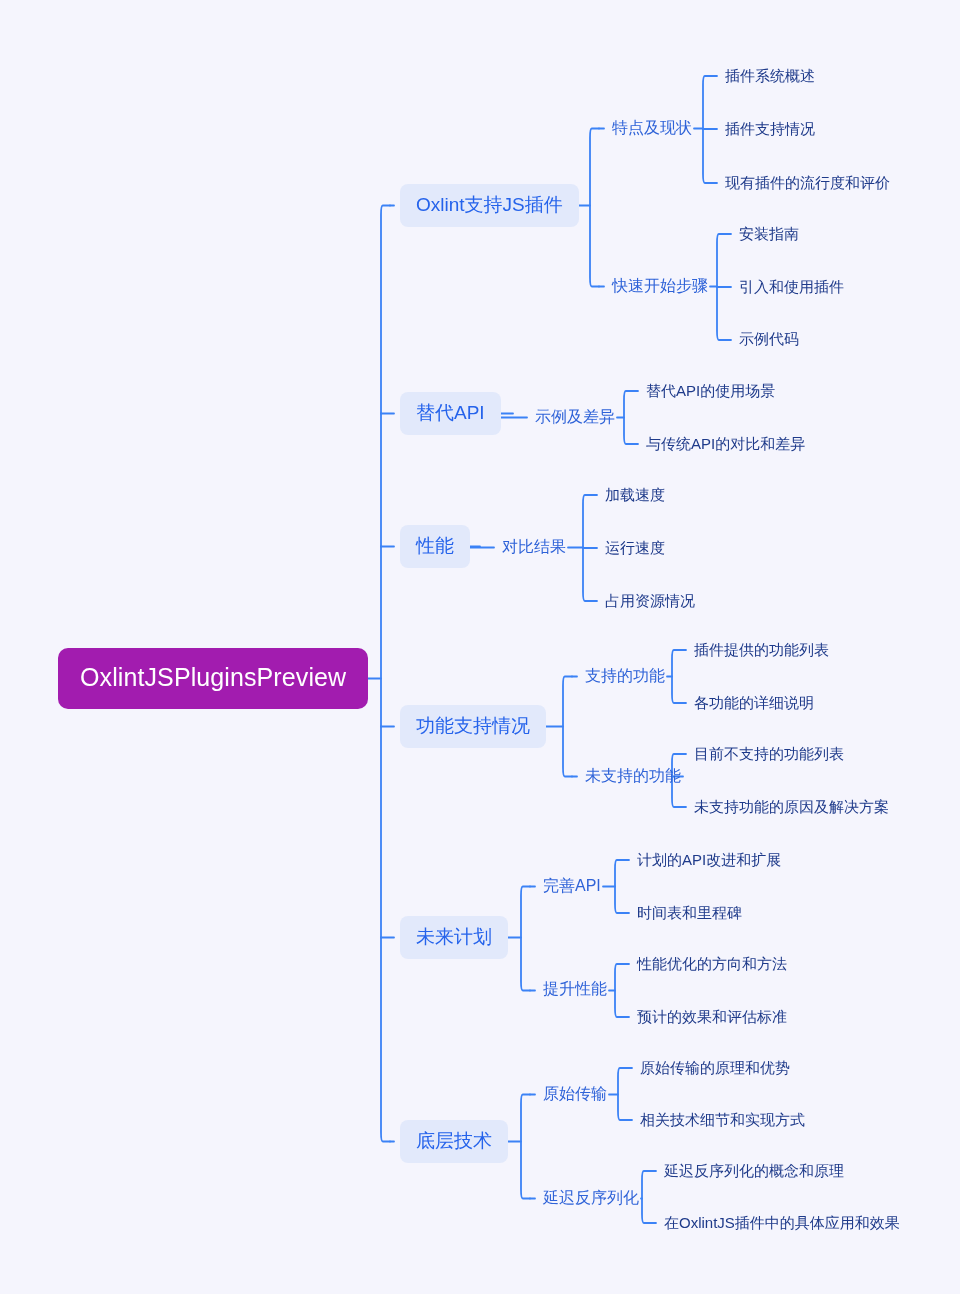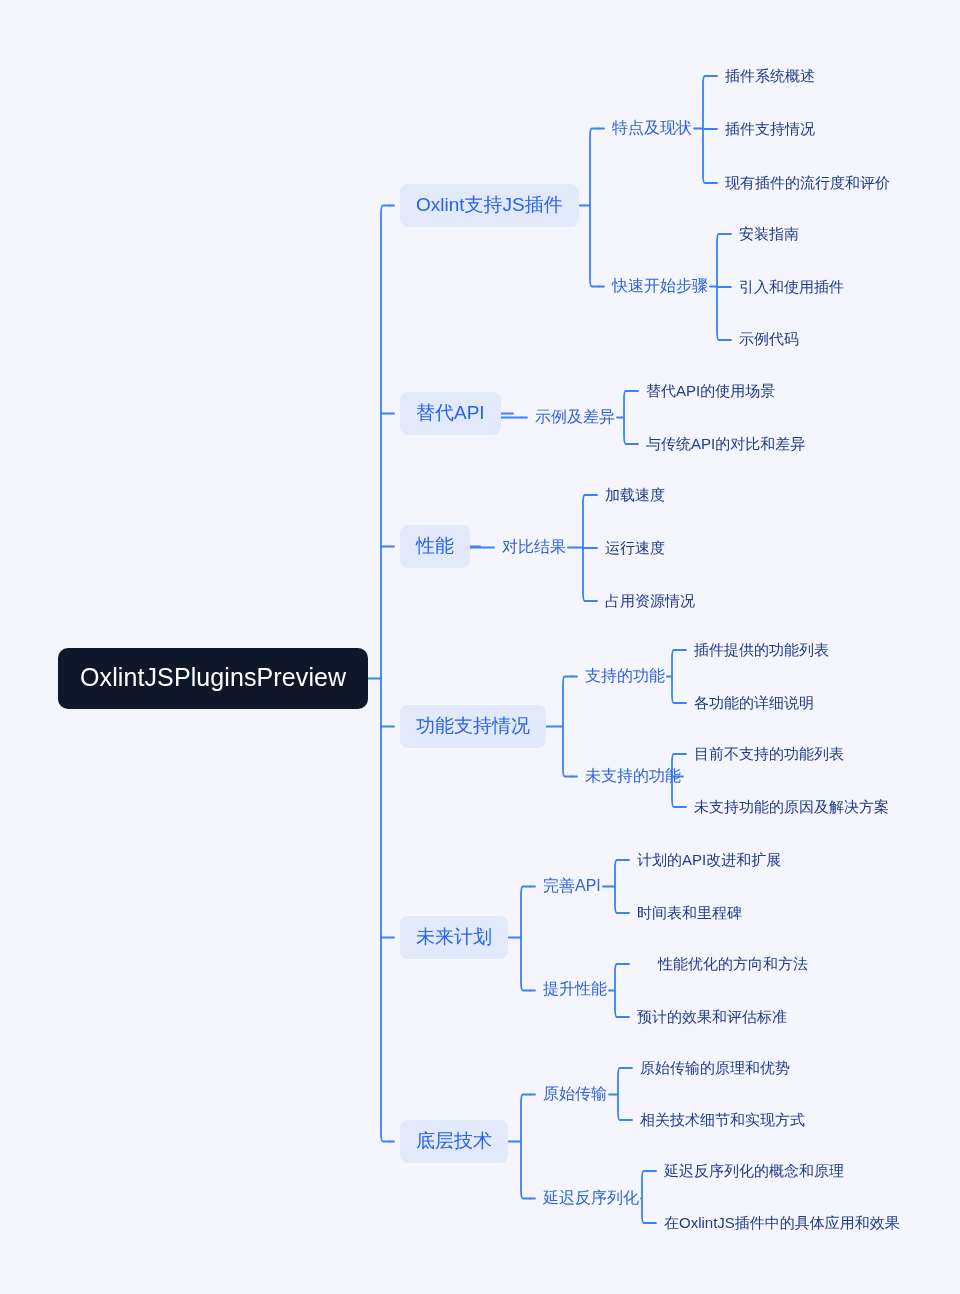--- a/index.html
+++ b/index.html
@@ -27,21 +27,21 @@
     height: 1294px;
     pointer-events: none;
   }
   .node {
     position: absolute;
     white-space: nowrap;
     line-height: 1;
   }
   
   .node.root {
-    background: #0f172a;
+    background: #a21caf;
     color: #ffffff;
     border-radius: 10px;
     font-size: 25px;
     padding: 17px 22px 19px 22px;
     letter-spacing: 0.1px;
   }
   
   .node.lvl2 {
     background: #e2e9fb;
     color: #2563eb;
@@ -185,21 +185,21 @@
   <div class="node lvl4" style="left:692px; top:742px;">目前不支持的功能列表</div>
   <div class="node lvl4" style="left:692px; top:795px;">未支持功能的原因及解决方案</div>
 
   <div class="node lvl2" style="left:400px; top:916px;">未来计划</div>
 
   <div class="node lvl3" style="left:541px; top:874px;">完善API</div>
   <div class="node lvl4" style="left:635px; top:848px;">计划的API改进和扩展</div>
   <div class="node lvl4" style="left:635px; top:901px;">时间表和里程碑</div>
 
   <div class="node lvl3" style="left:541px; top:978px;font-family:Liberation Mono, monospace;">提升性能</div>
-  <div class="node lvl4" style="left:635px; top:952px;margin-left:21px;">性能优化的方向和方法</div>
+  <div class="node lvl4" style="left:635px; top:952px;">性能优化的方向和方法</div>
   <div class="node lvl4" style="left:635px; top:1005px;">预计的效果和评估标准</div>
 
   <div class="node lvl2" style="left:400px; top:1120px;">底层技术</div>
 
   <div class="node lvl3" style="left:541px; top:1082px;">原始传输</div>
   <div class="node lvl4" style="left:638px; top:1056px;">原始传输的原理和优势</div>
   <div class="node lvl4" style="left:638px; top:1108px;">相关技术细节和实现方式</div>
 
   <div class="node lvl3" style="left:541px; top:1186px;">延迟反序列化</div>
   <div class="node lvl4" style="left:662px; top:1159px;text-align:center;">延迟反序列化的概念和原理</div>

